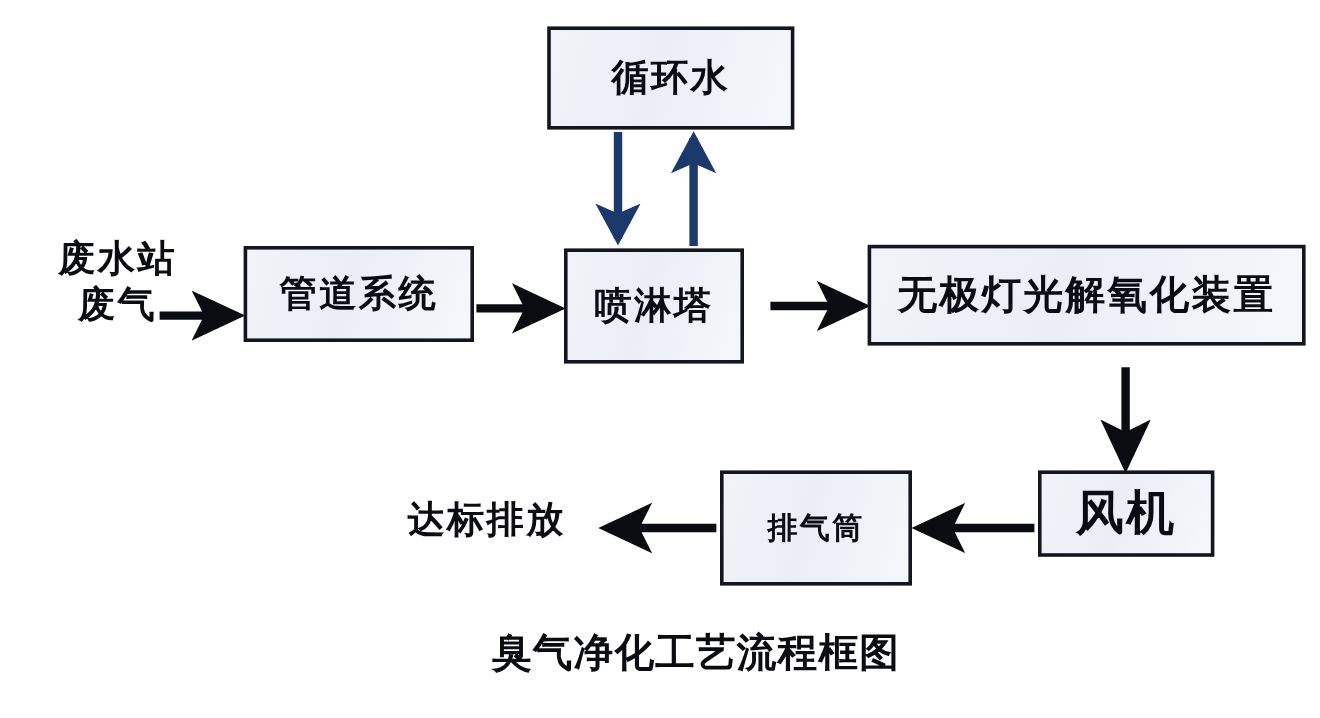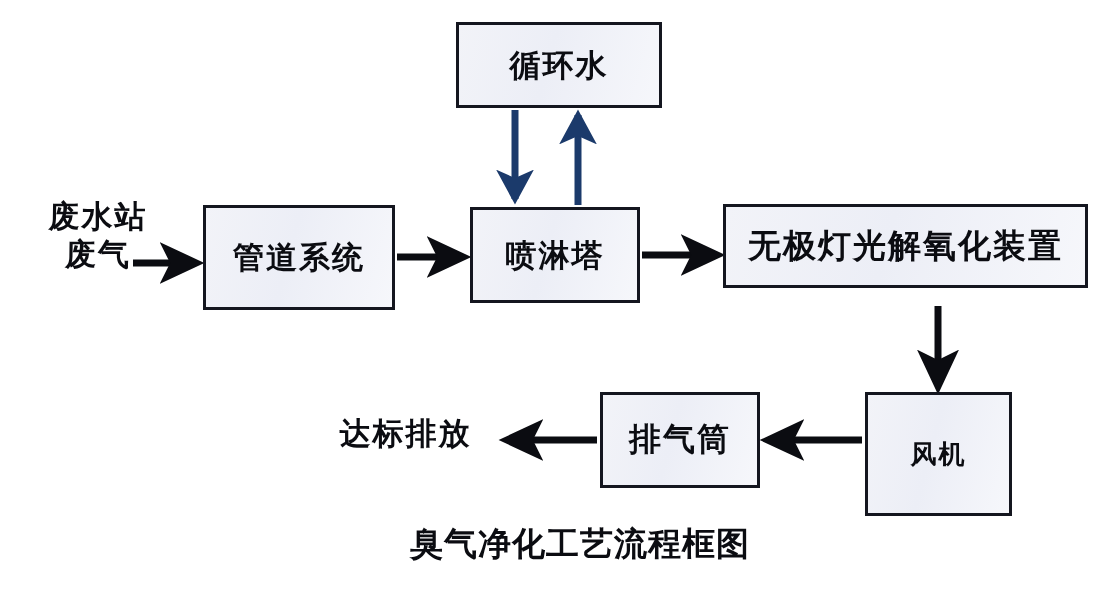--- a/index.html
+++ b/index.html
@@ -38,25 +38,25 @@
   .free-label {
     position: absolute;
     color: #0b0c11;
     font-weight: 700;
     letter-spacing: 2px;
     line-height: 1.22;
     text-align: center;
     white-space: pre-line;
   }
   #box-circulating-water { left: 456px; top: 22px;  width: 206px; height: 86px;  font-size: 31px; }
-  #box-pipeline-system   { left: 203px; top: 205px; width: 192px; height: 105px; font-size: 31px; text-align: right; }
-  #box-spray-tower       { left: 470px; top: 207px; width: 170px; height: 96px;  font-size: 31px; }
+  #box-pipeline-system   { left: 203px; top: 205px; width: 192px; height: 80px; font-size: 31px; text-align: right; }
+  #box-spray-tower       { left: 470px; top: 207px; width: 150px; height: 96px;  font-size: 31px; }
   #box-oxidation-device  { left: 723px; top: 204px; width: 365px; height: 84px; font-size: 33px; }
-  #box-exhaust-stack     { left: 600px; top: 392px; width: 160px; height: 96px;  font-size: 32px; text-align: center; }
-  #box-fan               { left: 865px; top: 392px; width: 147px; height: 124px;  font-size: 26px; }
+  #box-exhaust-stack     { left: 600px; top: 392px; width: 160px; height: 96px;  font-size: 25px; text-align: center; }
+  #box-fan               { left: 865px; top: 392px; width: 147px; height: 72px;  font-size: 40px; }
 
   #label-waste-gas-source {
     left: 18px; top: 198px; width: 160px;
     font-size: 31px;
   }
   #label-standard-discharge {
     left: 318px; top: 415px; width: 175px;
     font-size: 31px;
   }
   #caption-title {

